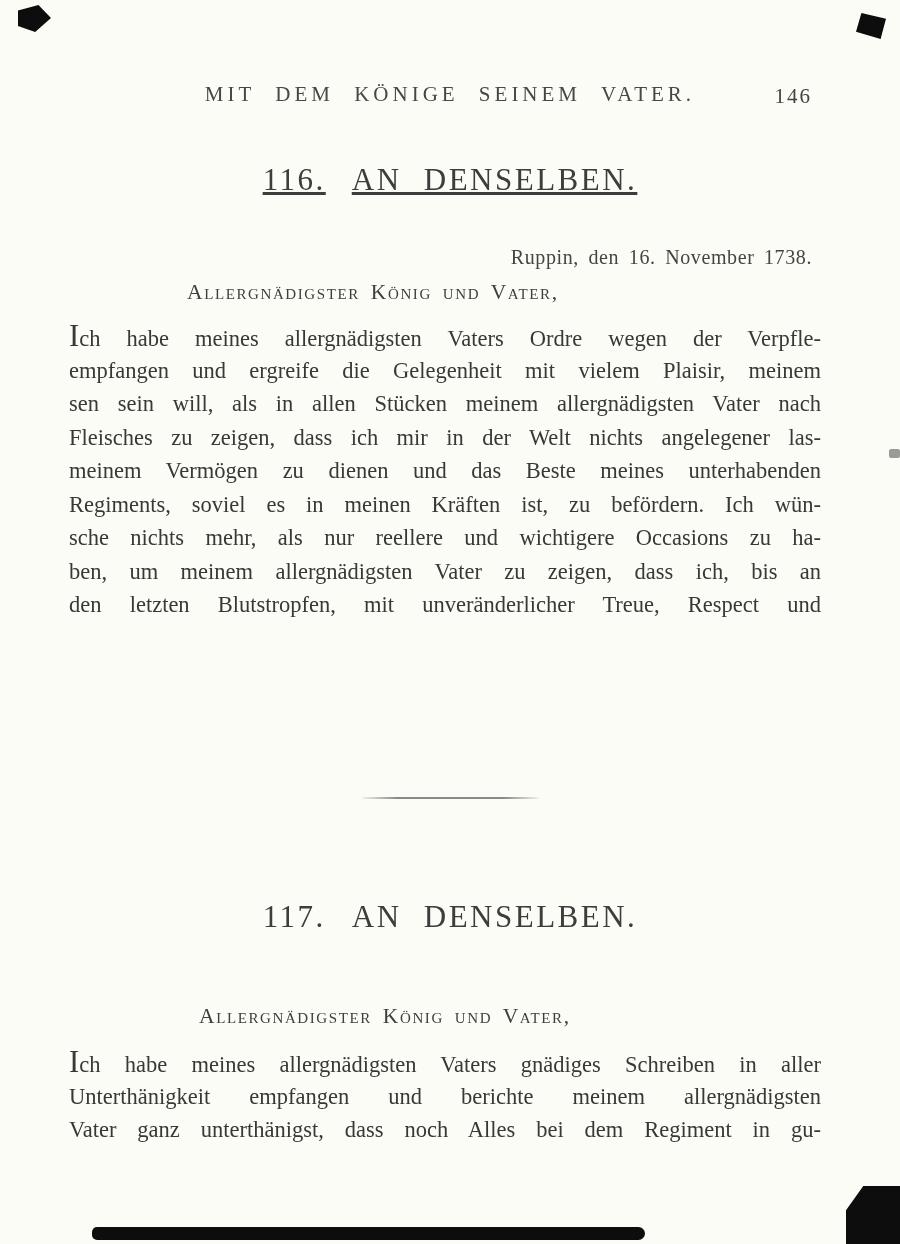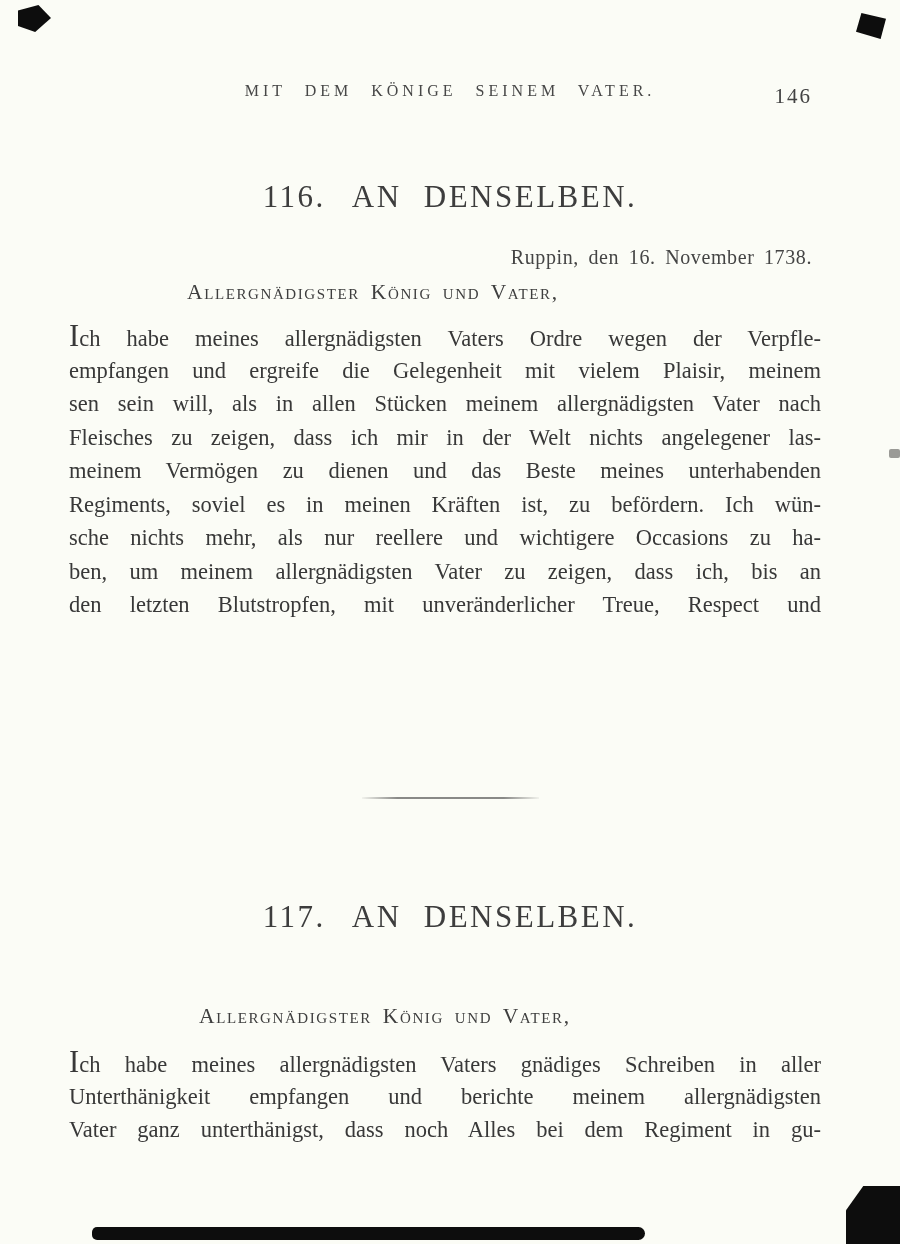--- a/index.html
+++ b/index.html
@@ -11,21 +11,21 @@
     overflow: hidden;
     font-family: "Liberation Serif", "DejaVu Serif", serif;
     color: #3b3b3b;
   }
 
   
   .running-head {
     position: absolute;
     top: 82px; left: 0; width: 100%;
     text-align: center;
-    font-size: 16px;
+    font-size: 21px;
     letter-spacing: 4px;
     word-spacing: 11px;
     color: #474747;
   }
   .page-number {
     position: absolute;
     top: 84px; right: 88px;
     font-size: 21px;
     letter-spacing: 2px;
     color: #424242;
@@ -36,21 +36,21 @@
     position: absolute;
     left: 0; width: 100%;
     text-align: center;
     font-size: 31px;
     letter-spacing: 2.5px;
     color: #3d3d3d;
     white-space: nowrap;
   }
   .heading .num { margin-right: 26px; }
   .heading .title { word-spacing: 12px; }
-  .heading-1 { top: 179px; }
+  .heading-1 { top: 162px; text-decoration: underline; }
   .heading-2 { top: 899px; }
 
   
   .dateline {
     position: absolute;
     right: 88px;
     font-size: 20px;
     letter-spacing: 0.6px;
     word-spacing: 4px;
     color: #444;

